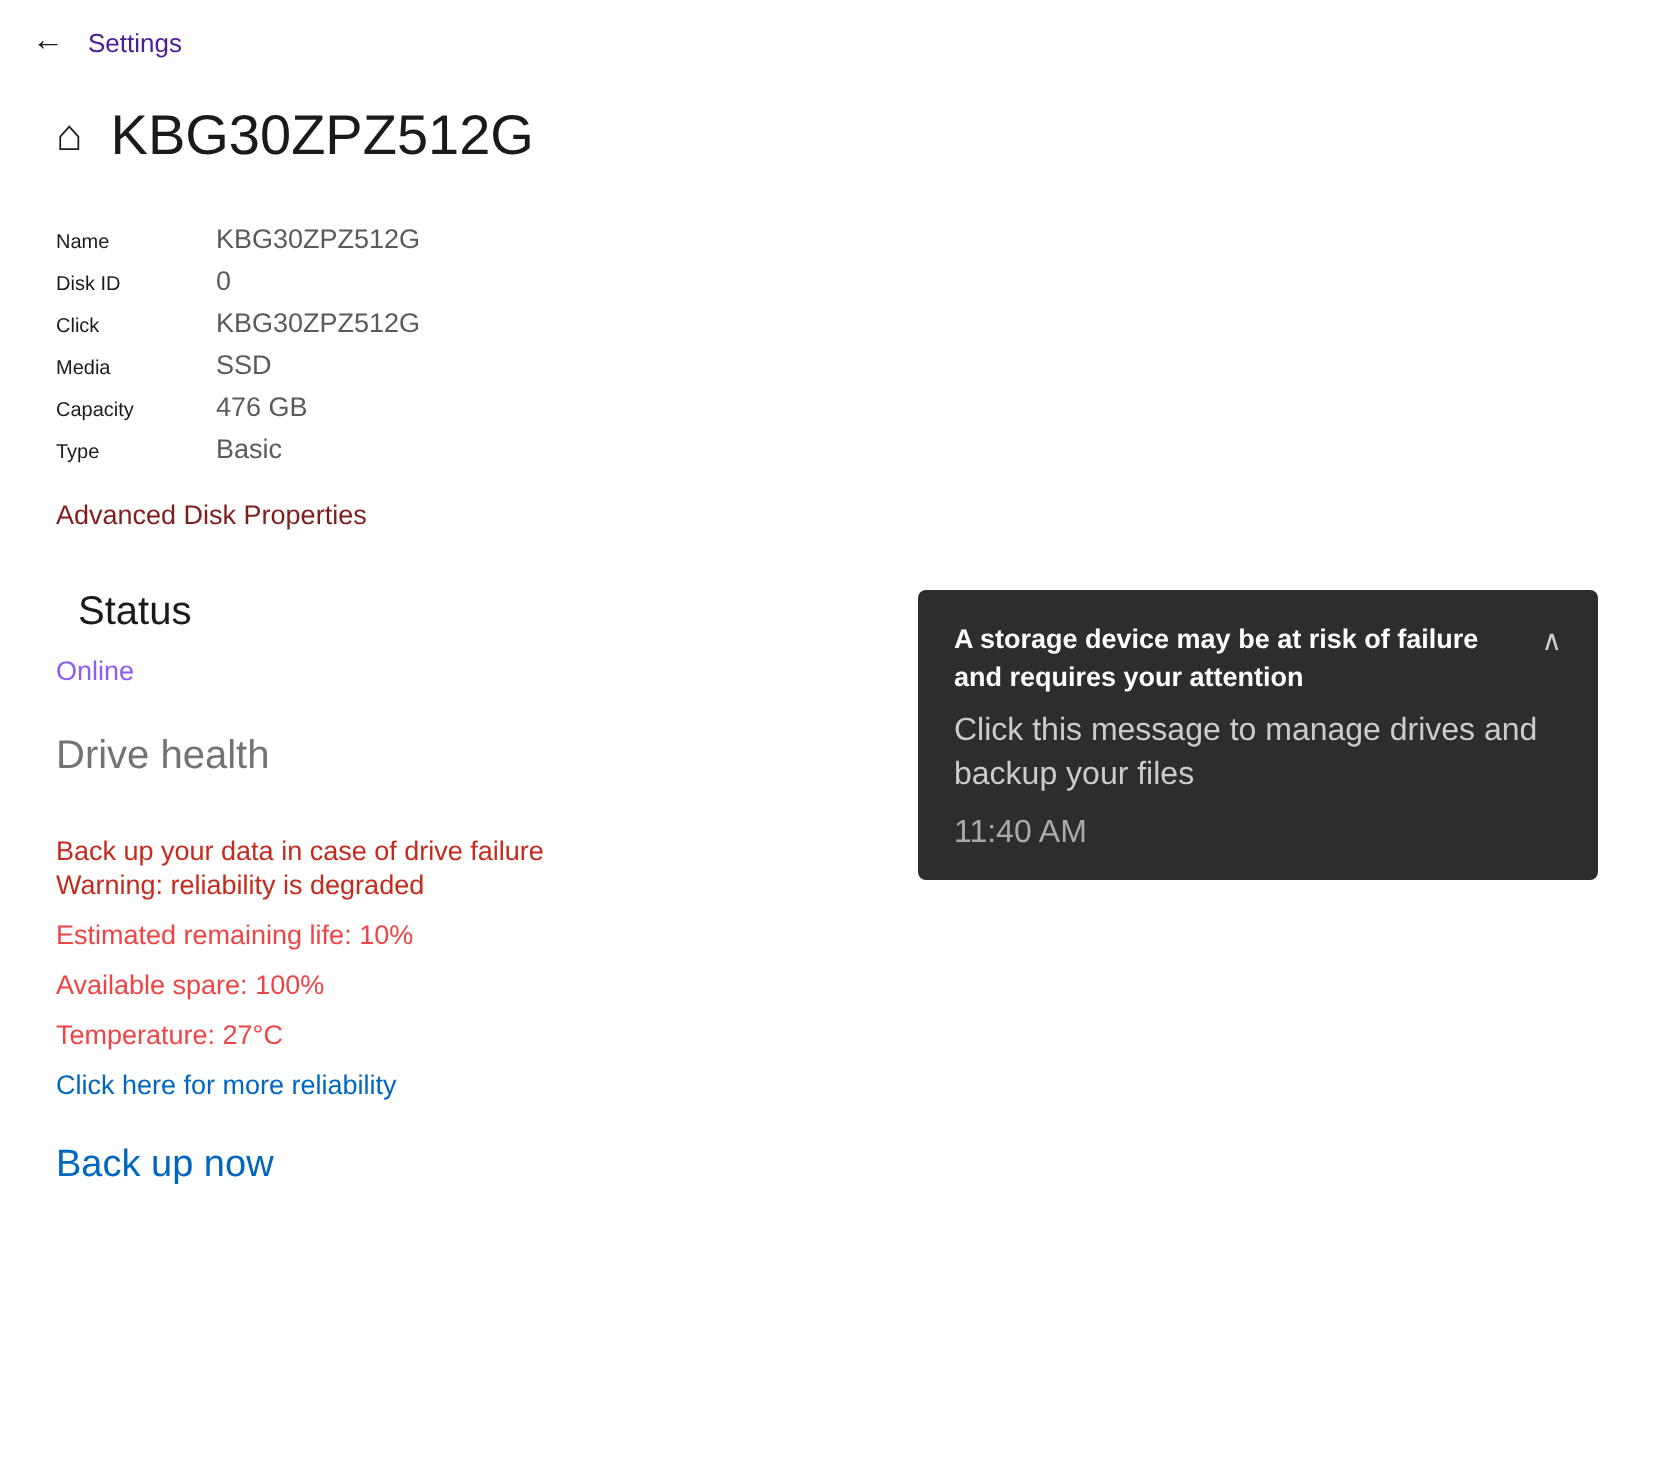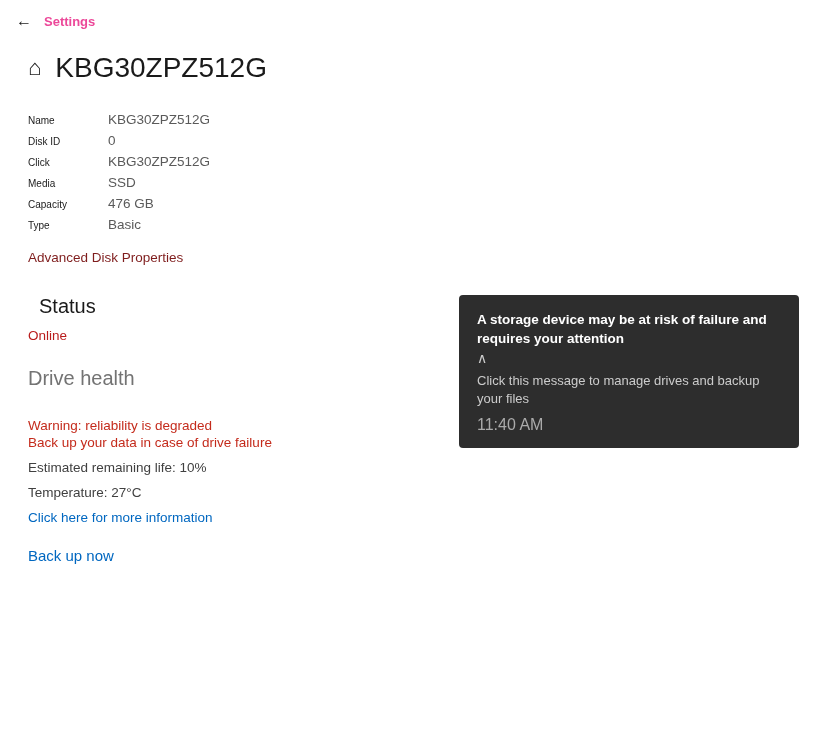--- a/index.html
+++ b/index.html
@@ -25,22 +25,21 @@
     }
 
     .back-arrow {
       cursor: pointer;
       font-size: 16px;
       color: #1a1a1a;
     }
 
     .title-bar-label {
       font-size: 13px;
-      color: #ec4899;
-      font-weight: bold;
+      color: #4c1d95;
     }
 
     .main-content {
       padding: 10px 28px 28px 28px;
     }
 
     .page-header {
       display: flex;
       align-items: center;
       gap: 14px;
@@ -94,59 +93,59 @@
       font-size: 20px;
       font-weight: 300;
       margin-top: 24px;
       margin-bottom: 10px;
       color: #1a1a1a;
       margin-left: 11px;
     }
 
     .status-text {
       font-size: 13.5px;
-      color: #b91c1c;
+      color: #8b5cf6;
       margin-bottom: 19px;
     }
 
     .drive-health-title {
       font-size: 20px;
       font-weight: 300;
       margin-top: 24px;
       margin-bottom: 28px;
       color: #737373;
     }
 
     .warning-text {
       color: #c42b1c;
       font-size: 13.5px;
       margin-bottom: 2px;
     }
 
     .health-info {
       font-size: 13.5px;
-      color: #404040;
+      color: #ef4444;
       margin-top: 10px;
       margin-bottom: 6px;
     }
 
     .info-link {
       color: #0067c0;
       text-decoration: none;
       font-size: 13.5px;
       cursor: pointer;
       display: inline-block;
       margin-top: 4px;
       margin-bottom: 4px;
     }
 
     .backup-link {
       color: #0067c0;
       text-decoration: none;
-      font-size: 15px;
+      font-size: 19px;
       cursor: pointer;
       display: inline-block;
       margin-top: 18px;
     }
 
     
     .notification-toast {
       position: absolute;
       top: 295px;
       right: 28px;
@@ -154,42 +153,41 @@
       background: #2d2d2d;
       color: #ffffff;
       padding: 16px 18px 14px 18px;
       border-radius: 4px;
     }
 
     .toast-header {
       display: flex;
       justify-content: space-between;
       align-items: flex-start;
-      flex-direction: column;
     }
 
     .toast-title {
       font-size: 13.5px;
       font-weight: 600;
       color: #ffffff;
       line-height: 1.4;
       flex: 1;
       margin-right: 10px;
     }
 
     .toast-close {
       color: #cccccc;
       font-size: 14px;
       cursor: pointer;
       flex-shrink: 0;
       margin-top: 1px;
     }
 
     .toast-body {
-      font-size: 13px;
+      font-size: 16px;
       color: #cccccc;
       margin-top: 6px;
       line-height: 1.4;
     }
 
     .toast-time {
       font-size: 16px;
       color: #aaaaaa;
       margin-top: 8px;
     }
@@ -239,25 +237,26 @@
   </div>
 
   <a class="advanced-link" href="#">Advanced Disk Properties</a>
 
   
   <h2 class="section-title">Status</h2>
   <p class="status-text">Online</p>
 
   
   <h2 class="drive-health-title">Drive health</h2>
+  <p class="warning-text">Back up your data in case of drive failure</p>
   <p class="warning-text">Warning: reliability is degraded</p>
-  <p class="warning-text">Back up your data in case of drive failure</p>
   <p class="health-info">Estimated remaining life: 10%</p>
+  <p class="health-info">Available spare: 100%</p>
   <p class="health-info">Temperature: 27°C</p>
-  <a class="info-link" href="#">Click here for more information</a>
+  <a class="info-link" href="#">Click here for more reliability</a>
   <br>
   <a class="backup-link" href="#">Back up now</a>
 
 </div>
 
 <div class="notification-toast">
   <div class="toast-header">
     <span class="toast-title">A storage device may be at risk of failure and requires your attention</span>
     <span class="toast-close">∧</span>
   </div>

